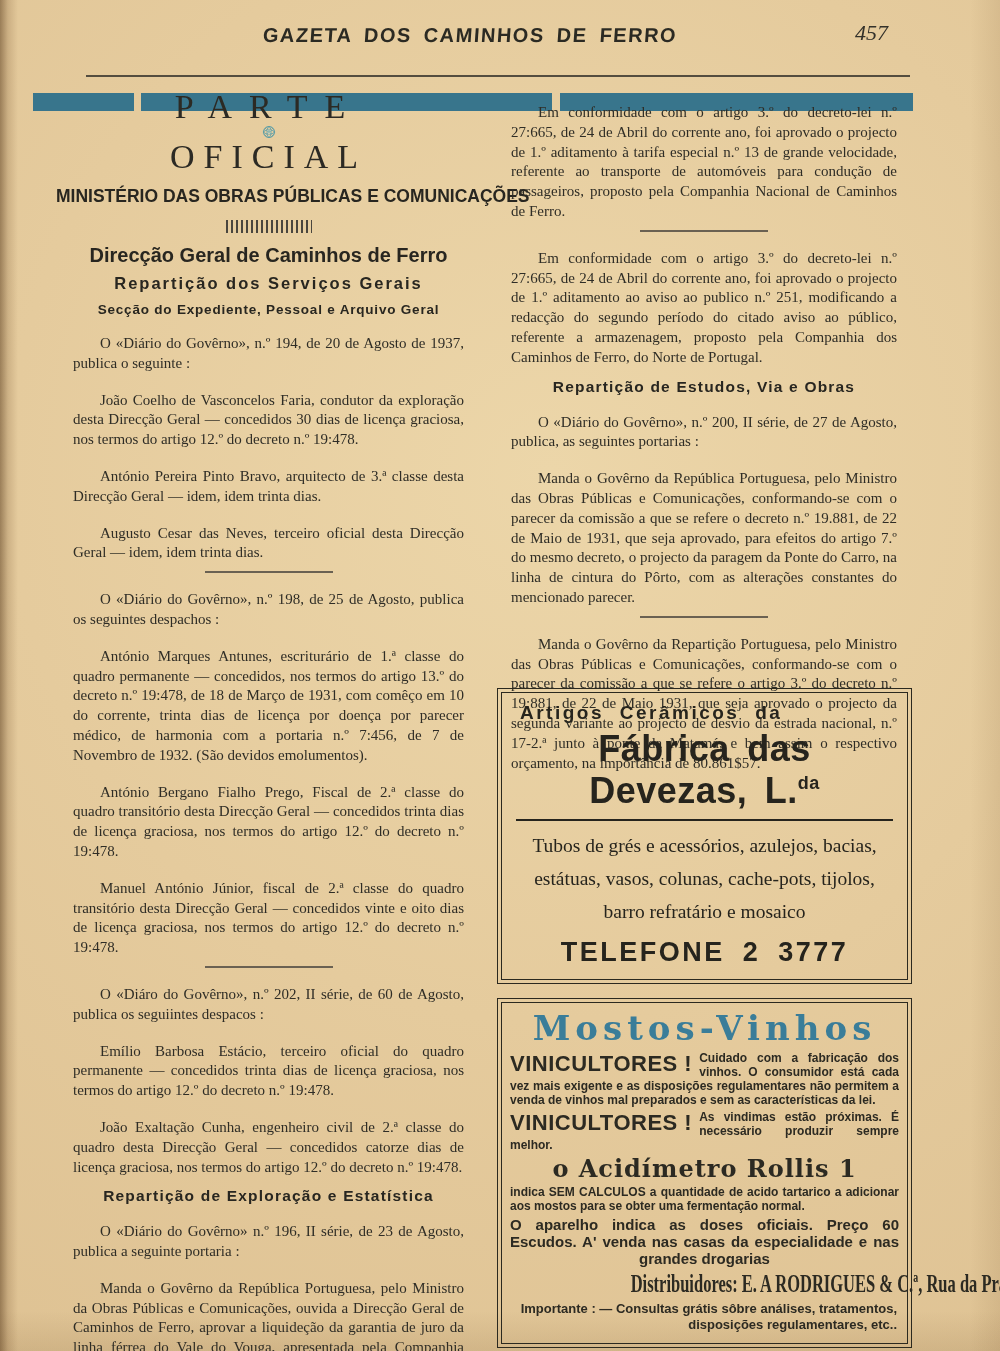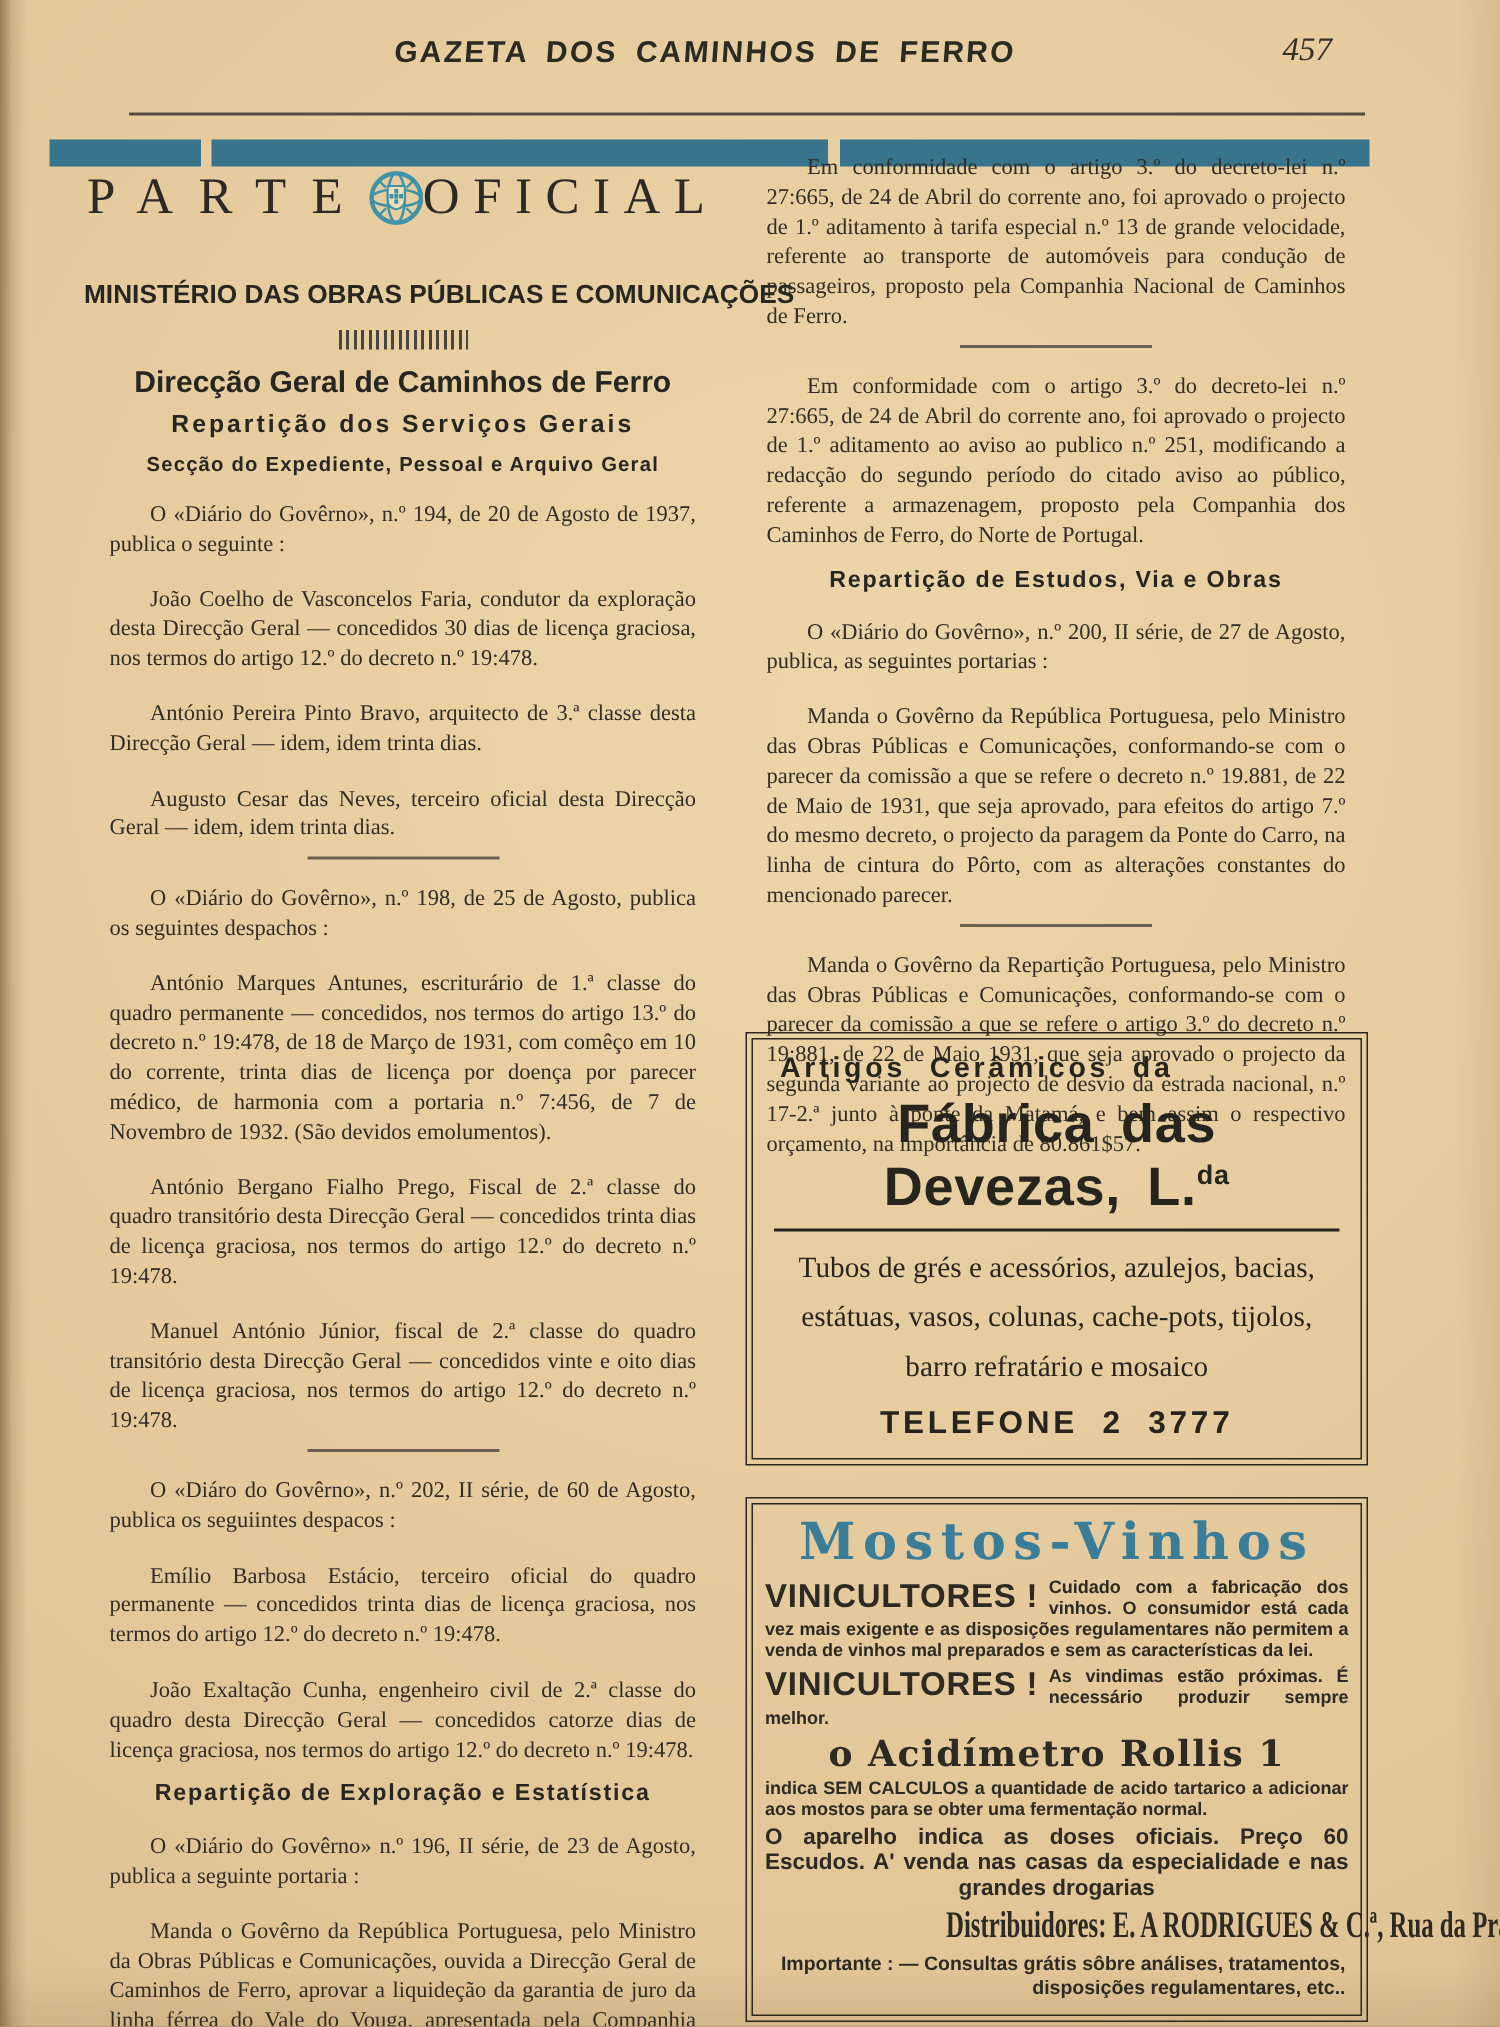--- a/index.html
+++ b/index.html
@@ -19,21 +19,21 @@
   .hdr-page{position:absolute;top:20px;right:112px;font-style:italic;
     font-size:22px;color:#33312a;}
   .rule-thin{position:absolute;top:75px;left:86px;width:824px;height:2px;background:#544d3f;}
   .bar{position:absolute;top:93px;height:18px;background:#38758c;}
   .bar.s1{left:33px;width:101px;}
   .bar.s2{left:141px;width:411px;}
   .bar.s3{left:560px;width:353px;}
   
   .colL{position:absolute;left:56px;top:88px;width:425px;}
   .colR{position:absolute;left:494px;top:86px;width:420px;}
-  .parte-row{display:flex;align-items:center;justify-content:space-between;height:88px;padding:0 2px;}
+  .parte-row{display:flex;align-items:center;justify-content:space-between;height:88px;padding:0 2px;flex-direction:column;}
   .pword{font-size:34px;color:#2c2a24;}
   .pword.left{letter-spacing:17px;}
   .pword.right{letter-spacing:9px;}
   .ministry{margin-top:10px;text-align:center;white-space:nowrap;color:#282620;
     font-family:"Liberation Sans",sans-serif;font-weight:bold;font-size:17.5px;}
   .hatch{width:86px;height:13px;margin:13px auto 11px;
     background:repeating-linear-gradient(90deg,#4a463e 0 2px,rgba(0,0,0,0) 2px 5px);}
   .h1d{font-family:"Liberation Sans",sans-serif;font-weight:bold;font-size:20px;
     text-align:center;margin:2px 0 7px;color:#282620;}
   .h2d{font-family:"Liberation Sans",sans-serif;font-weight:bold;font-size:16.5px;
@@ -52,21 +52,21 @@
   .ad-wines{top:998px;}
   .ck{font-family:"Liberation Sans",sans-serif;font-weight:bold;font-size:19px;
     letter-spacing:2.5px;word-spacing:8px;margin:3px 0 4px 12px;color:#26241d;}
   .ct-wrap{margin:0 8px;border-bottom:2.5px solid #26241d;padding-bottom:7px;text-align:center;}
   .ct{font-family:"Liberation Sans",sans-serif;font-weight:bold;font-size:36px;
     letter-spacing:.5px;word-spacing:7px;color:#26241d;}
   .ct-sup{font-size:18px;vertical-align:14px;}
   .cb{font-size:19.5px;line-height:33px;text-align:center;margin:8px 16px 0;color:#26241d;}
   .ca{font-family:"DejaVu Serif",serif;font-weight:bold;font-size:24px;letter-spacing:-.5px;
     text-align:center;margin-top:10px;color:#26241d;white-space:nowrap;}
-  .cp{font-family:"Liberation Sans",sans-serif;font-weight:bold;font-size:21px;
+  .cp{font-family:"Liberation Sans",sans-serif;font-weight:bold;font-size:27px;
     letter-spacing:2.5px;word-spacing:8px;text-align:center;margin:9px 0 2px;color:#26241d;}
   .wt{font-family:"DejaVu Serif",serif;font-weight:bold;font-size:34px;line-height:38px;
     letter-spacing:5px;text-align:center;color:#3a7d99;margin:0 0 4px;}
   .vblock{font-family:"Liberation Sans",sans-serif;font-weight:bold;font-size:12px;
     line-height:14px;text-align:justify;color:#2c2a22;margin:0 2px 3px;overflow:hidden;}
   .vlabel{float:left;font-size:22px;line-height:23px;letter-spacing:.5px;margin:1px 7px 0 0;}
   .wprod{font-family:"DejaVu Serif",serif;font-weight:bold;font-size:24px;line-height:27px;
     letter-spacing:1px;text-align:center;color:#2c2a22;margin:3px 0;}
   .wp4{font-family:"Liberation Sans",sans-serif;font-weight:bold;font-size:15px;line-height:17px;
     text-align:justify;text-align-last:center;color:#2c2a22;margin:2px 2px 3px;}

